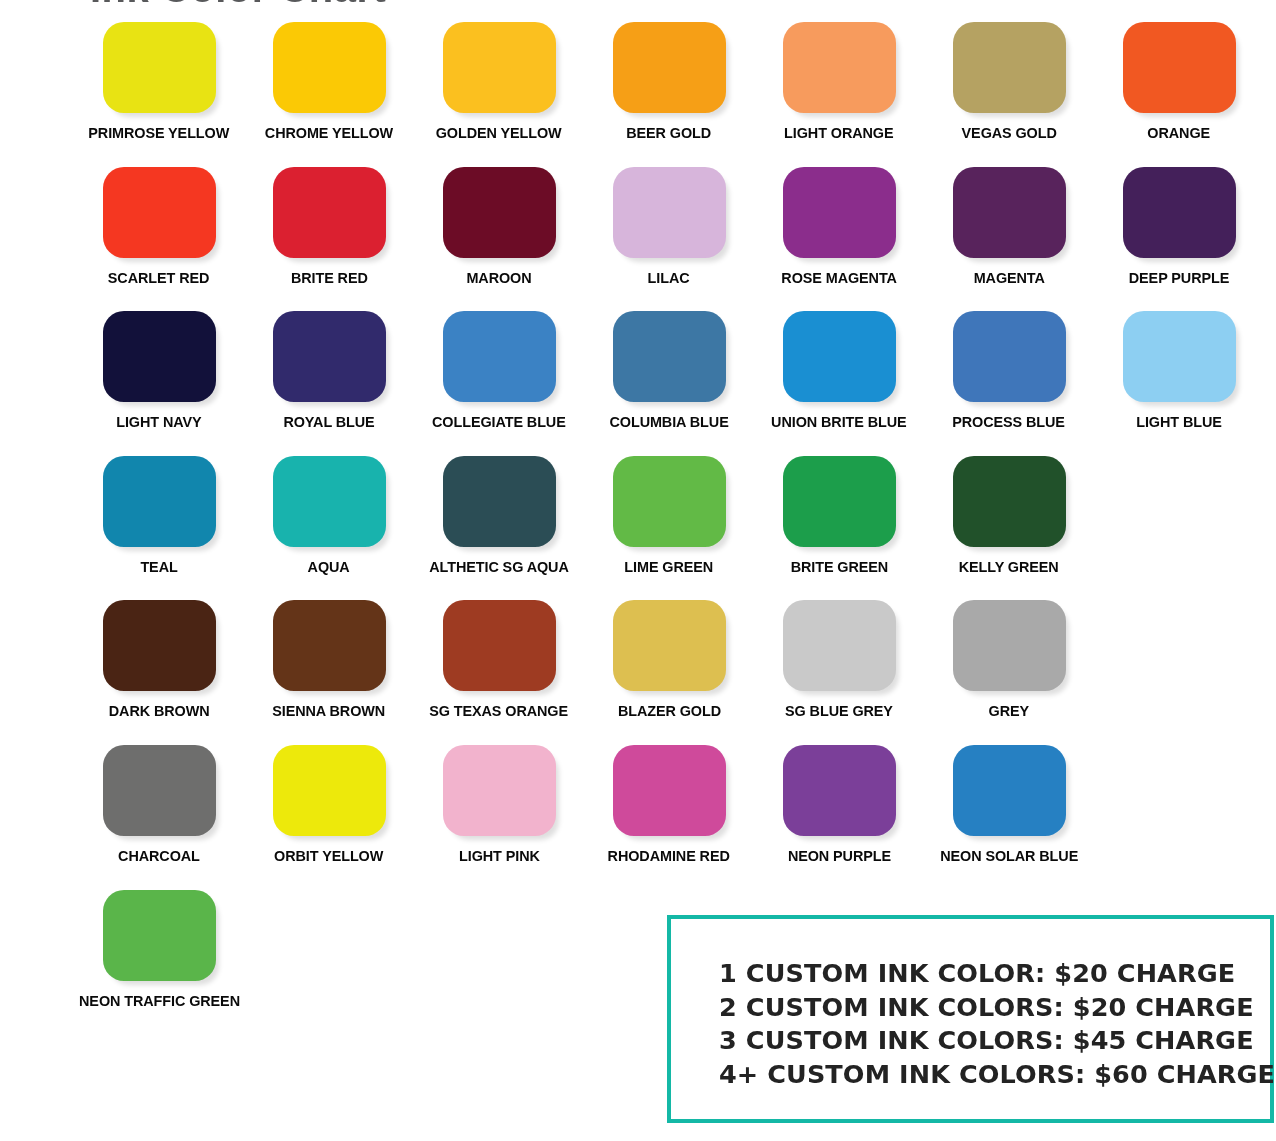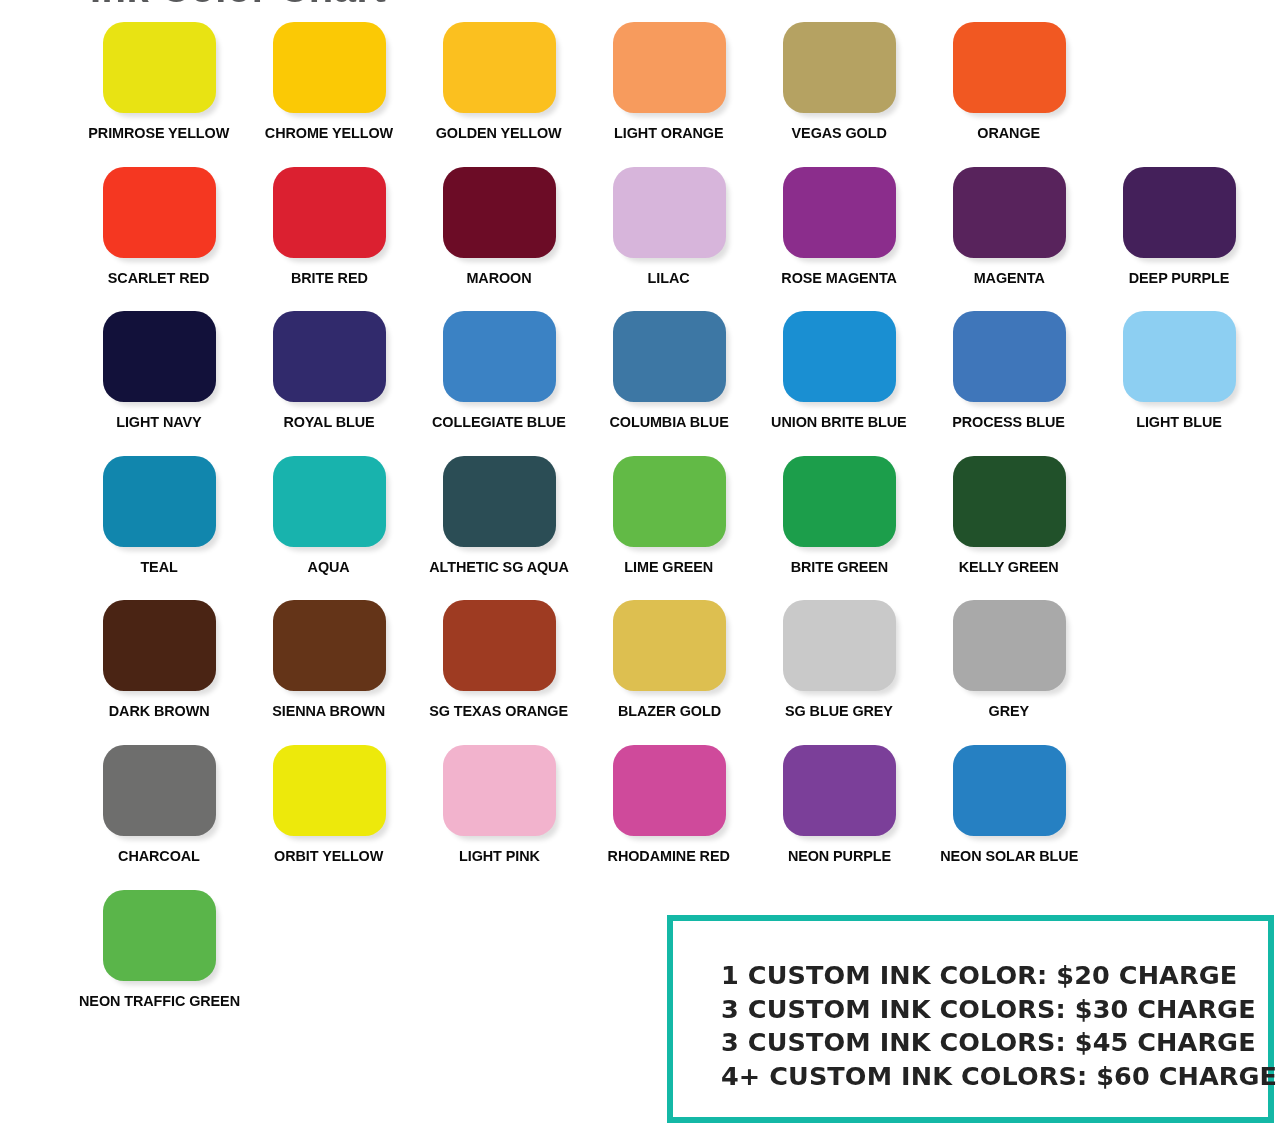--- a/index.html
+++ b/index.html
@@ -81,21 +81,21 @@
     font-family: "Liberation Sans", "DejaVu Sans", sans-serif;
   }
 
   
   .charge-box {
     position: absolute;
     left: 667px;
     top: 915px;
     width: 607px;
     height: 208px;
-    border: 6px solid #14b8a6;
+    border: 4px solid #14b8a6;
     background: #ffffff;
     box-sizing: border-box;
   }
   .charge-list {
     position: absolute;
     left: 48px;
     top: 38px;
     right: 10px;
   }
   .charge-line {
@@ -123,20 +123,24 @@
         </div>
         <div class="swatch-cell">
           <div class="swatch-chip" style="background: rgb(251, 201, 5);"></div>
           <div class="swatch-label">CHROME YELLOW</div>
         </div>
         <div class="swatch-cell">
           <div class="swatch-chip" style="background: rgb(251, 192, 31);"></div>
           <div class="swatch-label">GOLDEN YELLOW</div>
         </div>
         <div class="swatch-cell">
+          <div class="swatch-chip" style="background: rgb(246, 159, 22);"></div>
+          <div class="swatch-label">BEER GOLD</div>
+        </div>
+        <div class="swatch-cell">
           <div class="swatch-chip" style="background: rgb(247, 155, 93);"></div>
           <div class="swatch-label">LIGHT ORANGE</div>
         </div>
         <div class="swatch-cell">
           <div class="swatch-chip" style="background: rgb(181, 162, 98);"></div>
           <div class="swatch-label">VEGAS GOLD</div>
         </div>
         <div class="swatch-cell">
           <div class="swatch-chip" style="background: rgb(241, 88, 34);"></div>
           <div class="swatch-label">ORANGE</div>
@@ -284,19 +288,19 @@
         <div class="swatch-cell">
           <div class="swatch-chip" style="background: rgb(90, 181, 74);"></div>
           <div class="swatch-label">NEON TRAFFIC GREEN</div>
         </div>
       </div>
     </div>
 
   <div class="charge-box">
     <div class="charge-list">
         <div class="charge-line">1 CUSTOM INK COLOR: $20 CHARGE</div>
-        <div class="charge-line">3 CUSTOM INK COLORS: $30 CHARGE</div>
+        <div class="charge-line">2 CUSTOM INK COLORS: $20 CHARGE</div>
         <div class="charge-line">3 CUSTOM INK COLORS: $45 CHARGE</div>
         <div class="charge-line">4+ CUSTOM INK COLORS: $60 CHARGE</div>
       </div>
   </div>
 
 </div>
 
 </body></html>

